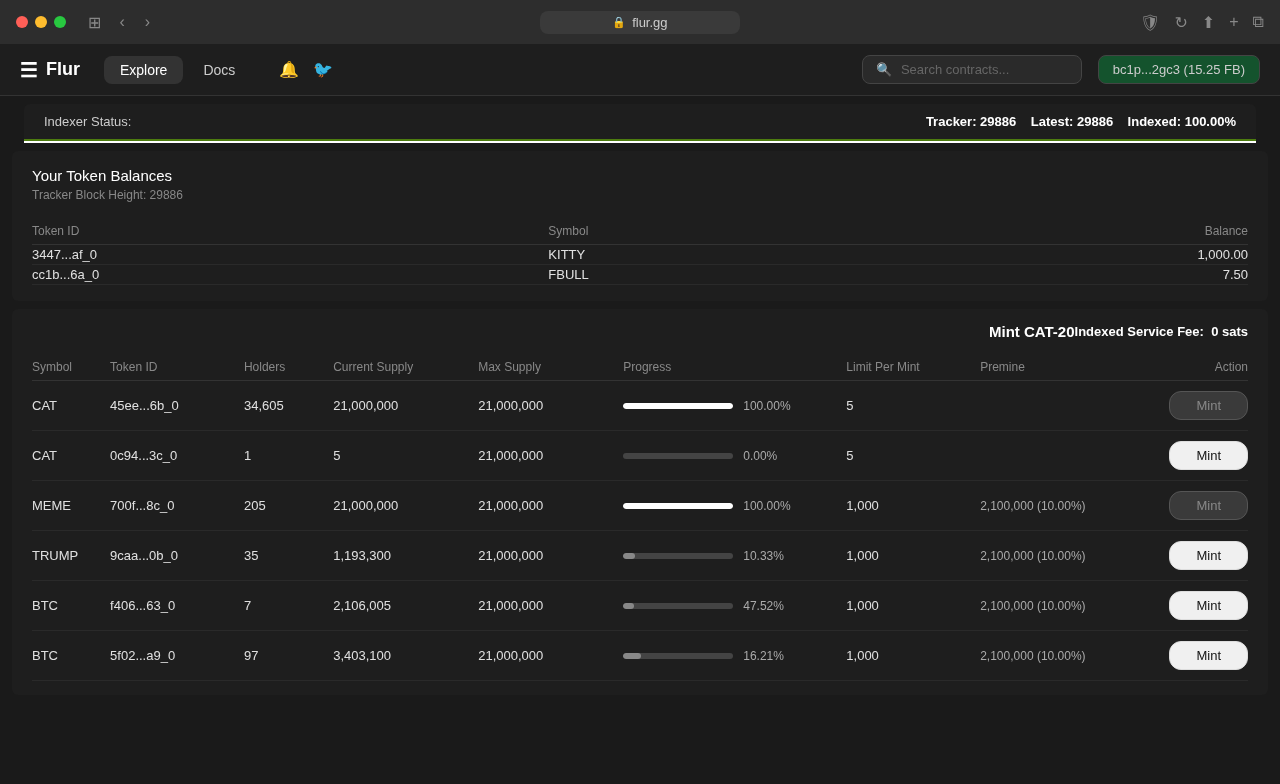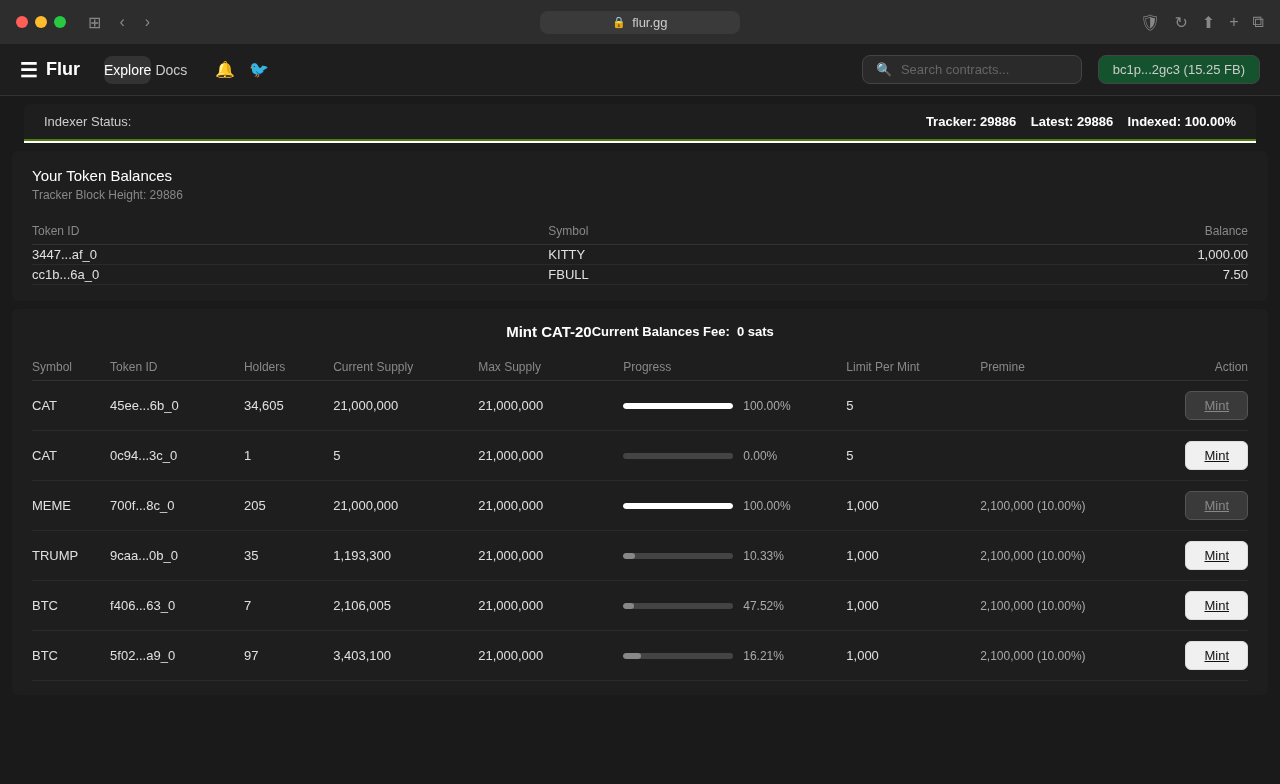--- a/index.html
+++ b/index.html
@@ -91,21 +91,21 @@
       font-size: 18px;
       font-weight: 600;
     }
     .nav-logo-icon { font-size: 20px; }
     .nav-tabs {
       display: flex;
       gap: 4px;
       margin-left: 8px;
     }
     .nav-tab {
-      padding: 6px 0;
+      padding: 6px 16px;
       border-radius: 8px;
       color: #ccc;
       font-size: 14px;
       cursor: pointer;
       border: none;
       background: transparent;
     }
     .nav-tab.active {
       background: #333;
       color: #fff;
@@ -209,21 +209,21 @@
     
     .mint-section {
       background: #1e1e1e;
       margin: 8px 12px;
       border-radius: 6px;
       padding: 14px 20px;
     }
     .mint-header {
       display: flex;
       align-items: center;
-      justify-content: center;
+      justify-content: flex-end;
       margin-bottom: 14px;
     }
     .mint-title {
       font-size: 15px;
       font-weight: 600;
       color: #fff;
     }
     .service-fee {
       font-size: 13px;
       color: #aaa;
@@ -272,27 +272,26 @@
     .progress-fill-full { background: #fff; }
     .progress-fill-low { background: #888; }
     .progress-text {
       font-size: 12px;
       color: #aaa;
       min-width: 52px;
     }
 
     
     .mint-btn {
-      padding: 6px 18px;
-      border-radius: 6px;
+      padding: 6px 26px;
+      border-radius: 12px;
       border: 1px solid #555;
       font-size: 13px;
       cursor: pointer;
       font-weight: 500;
-      text-decoration: underline;
     }
     .mint-btn-disabled {
       background: #3a3a3a;
       color: #888;
     }
     .mint-btn-enabled {
       background: #f0f0f0;
       color: #111;
       border-color: #ddd;
     }
@@ -386,21 +385,21 @@
     <td class="right">7.50</td>
   </tr>
       </tbody>
   </table>
 </div>
 
 <div class="mint-section">
   <div class="mint-header">
     <span class="mint-title">Mint CAT-20</span>
     <span class="service-fee">
-      <span>Current Balances Fee:</span>
+      <span>Indexed Service Fee:</span>
       &nbsp;<span style="color:#fff;font-weight:600;">0 sats</span>
     </span>
   </div>
   <table class="mint-table">
     <thead>
       <tr>
         <th style="width:70px;">Symbol</th>
         <th style="width:120px;">Token ID</th>
         <th style="width:80px;">Holders</th>
         <th style="width:130px;">Current Supply</th>

